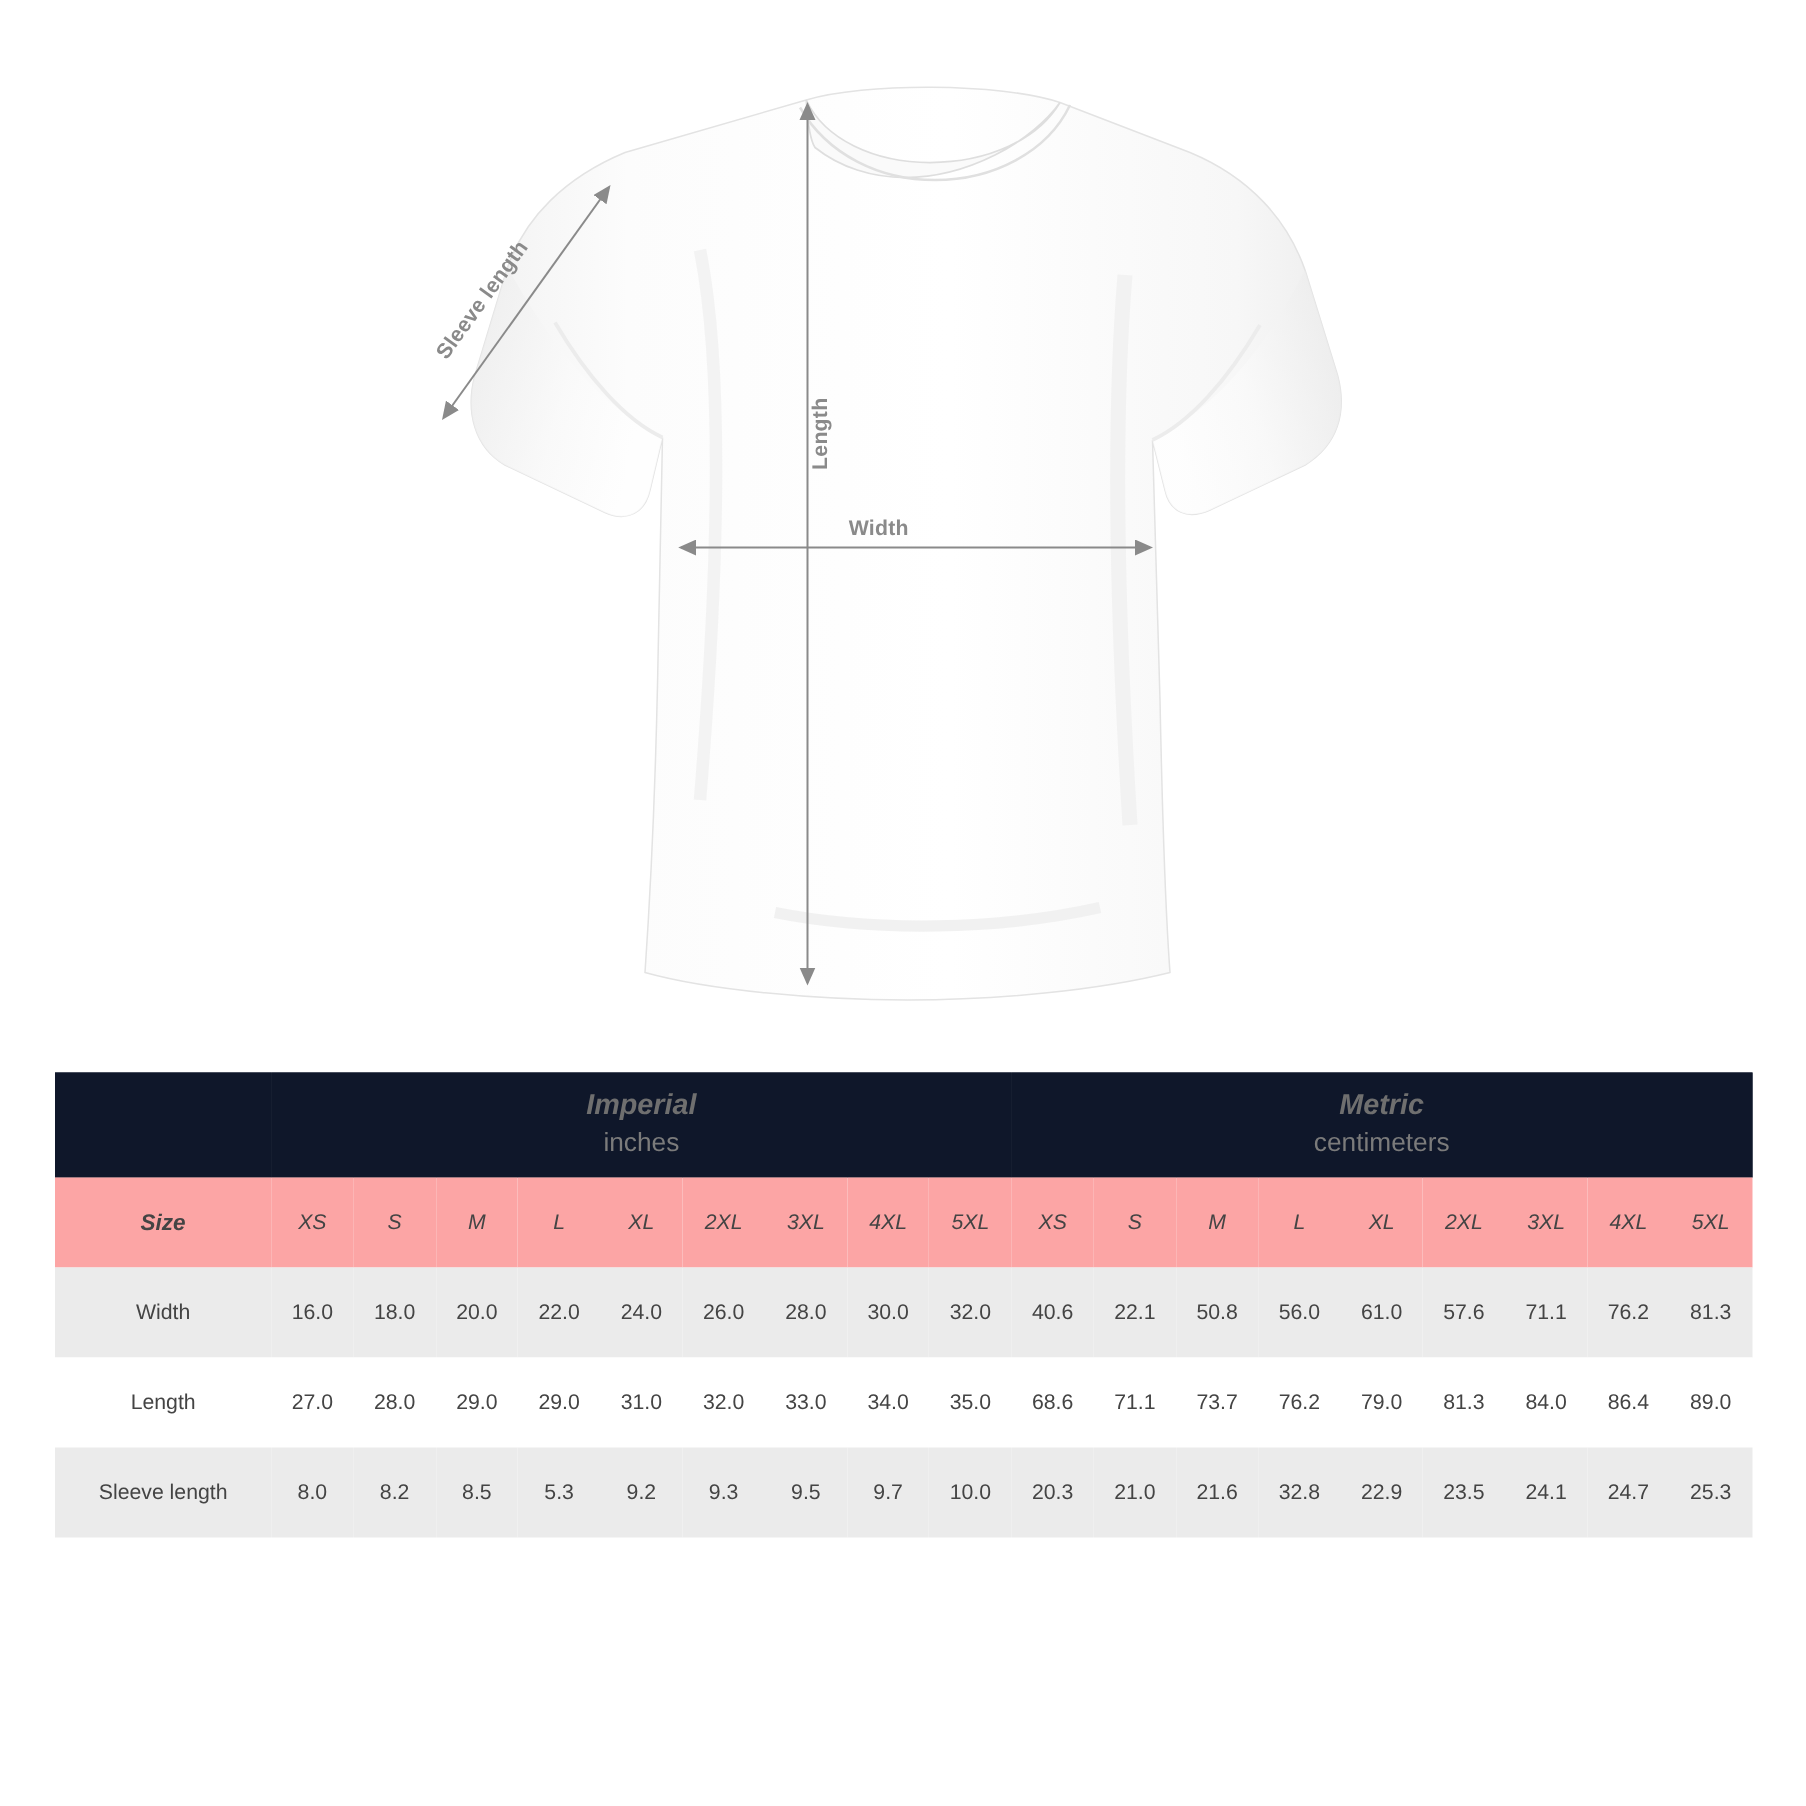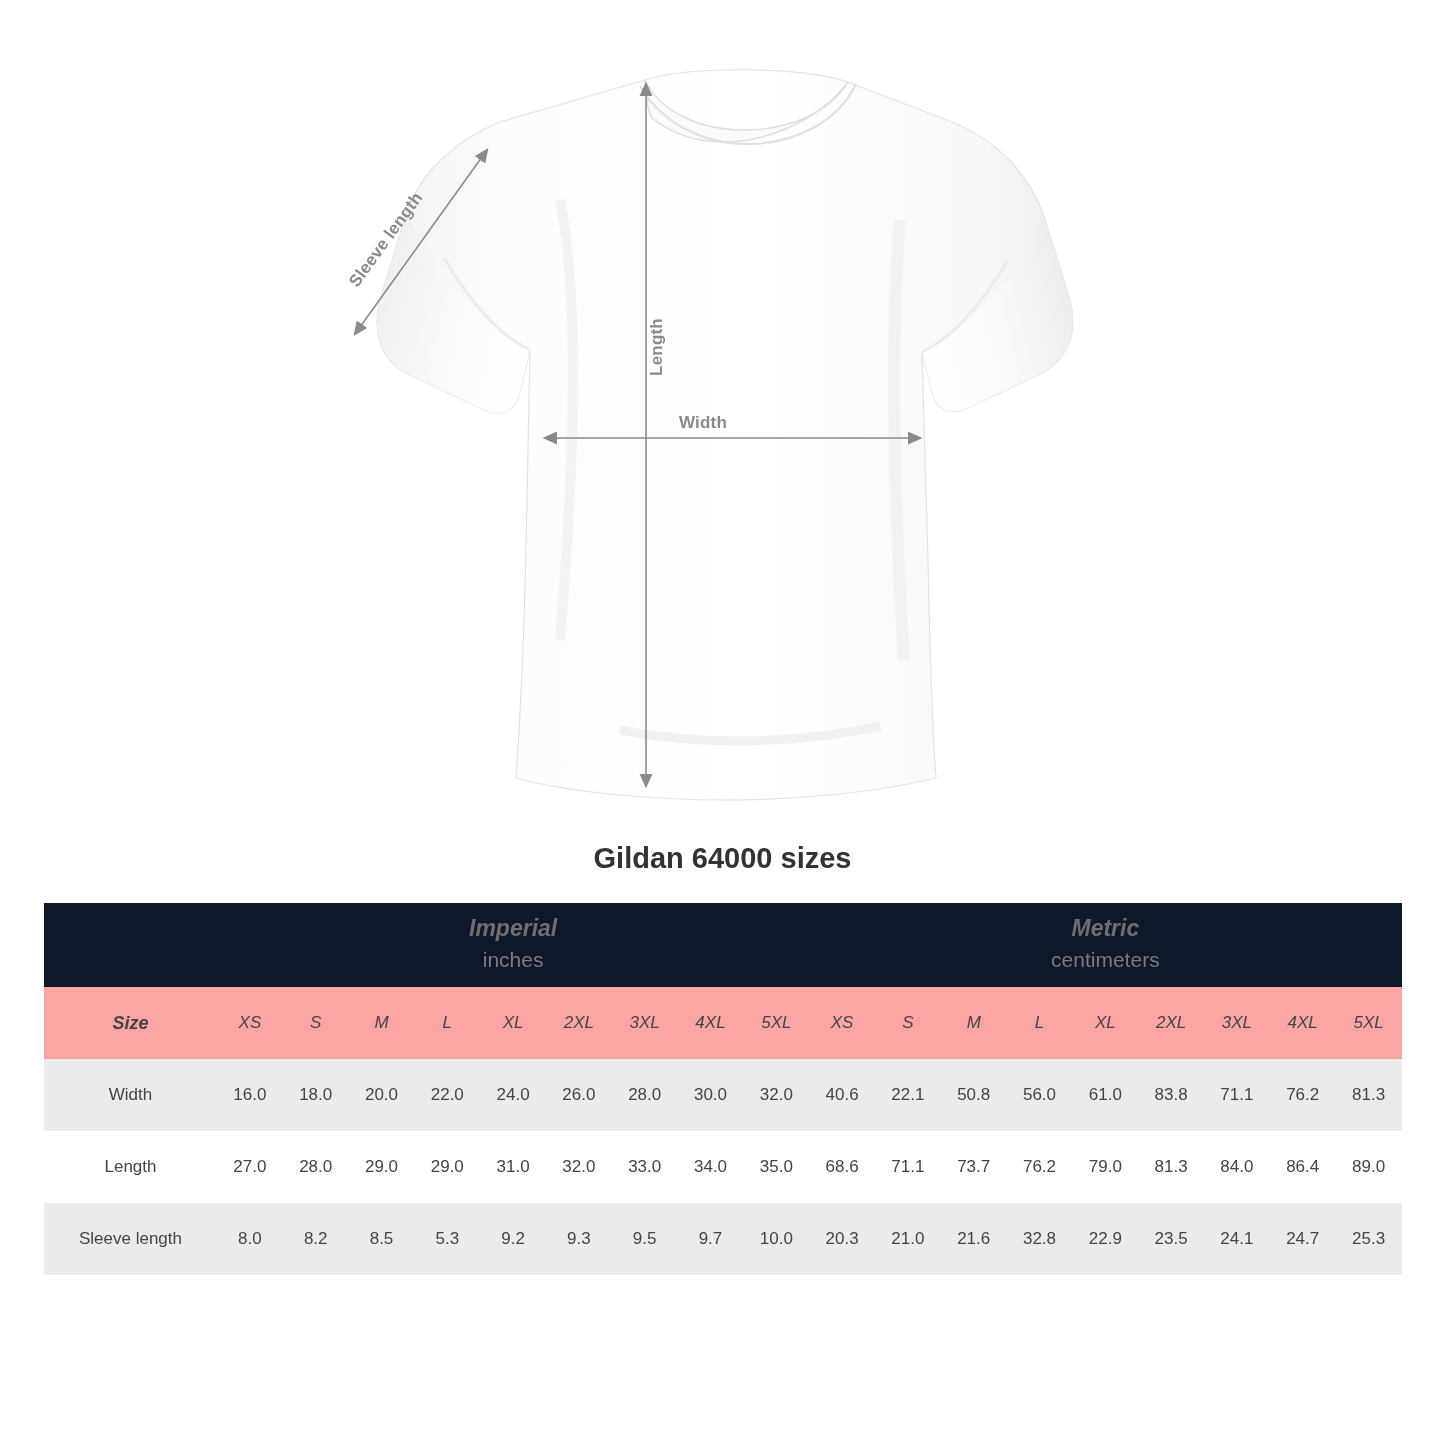--- a/index.html
+++ b/index.html
@@ -207,21 +207,20 @@
       <line x1="545" y1="438" x2="920" y2="438" marker-start="url(#arrowStart)" marker-end="url(#arrowEnd)"></line>
     </g>
   </svg>
 
   <div class="dim-label label-sleeve">Sleeve length</div>
   <div class="dim-label label-length">Length</div>
   <div class="dim-label label-width">Width</div>
 </div>
 
 <div class="title-block">
-  <h1 class="chart-title">Gildan 64000 sizes</h1>
 </div>
 
 <div class="table-wrap">
   <table class="size-table">
     <colgroup>
       <col class="first-col">
       <col class="data-col">
         <col class="data-col">
         <col class="data-col">
         <col class="data-col">
@@ -284,21 +283,21 @@
         <td>24.0</td>
         <td>26.0</td>
         <td>28.0</td>
         <td>30.0</td>
         <td>32.0</td>
         <td>40.6</td>
         <td>22.1</td>
         <td>50.8</td>
         <td>56.0</td>
         <td>61.0</td>
-        <td>83.8</td>
+        <td>57.6</td>
         <td>71.1</td>
         <td>76.2</td>
         <td>81.3</td>
       </tr>
       <tr class="plain">
         <th class="rowlabel">Length</th>
         <td>27.0</td>
         <td>28.0</td>
         <td>29.0</td>
         <td>29.0</td>

